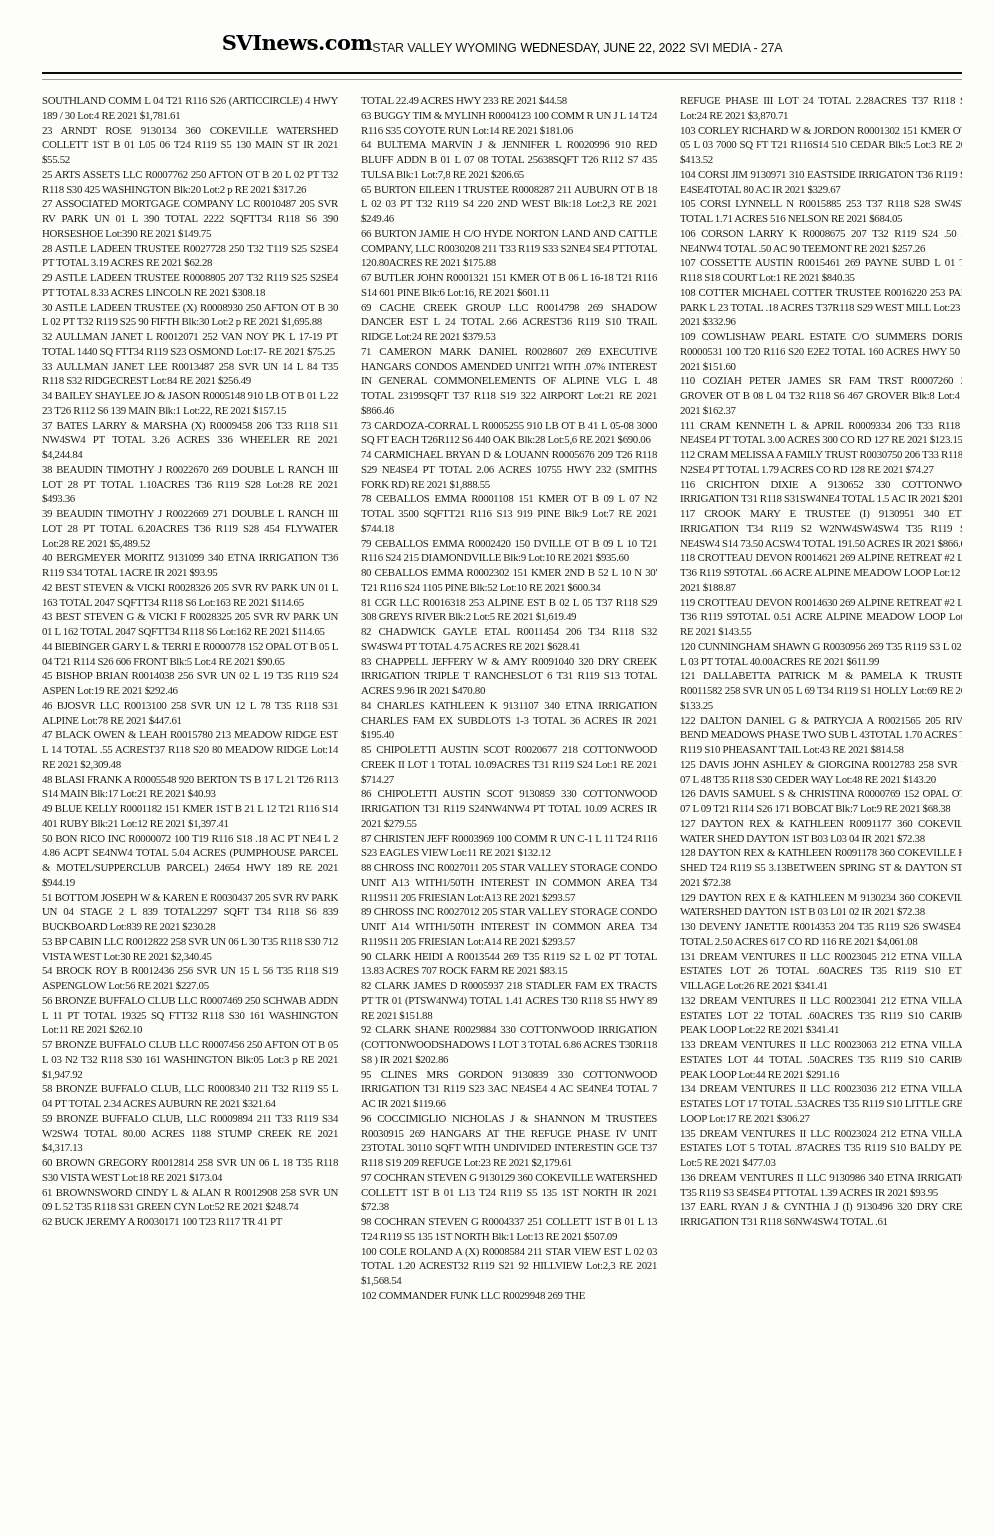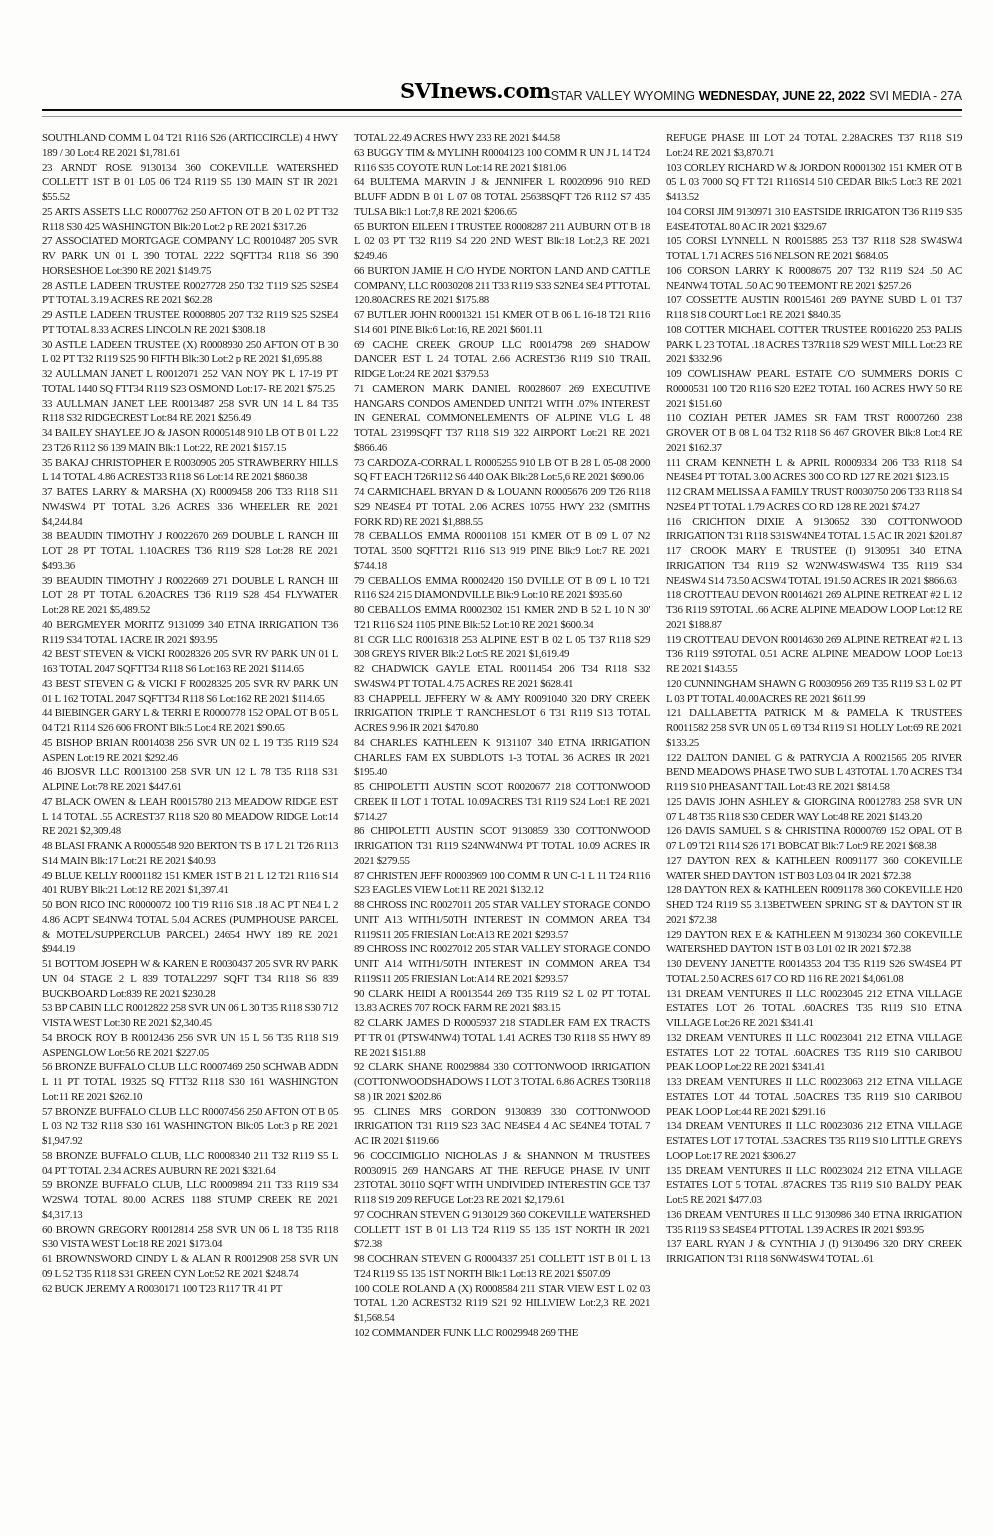--- a/index.html
+++ b/index.html
@@ -11,48 +11,47 @@
     color:#161616;
   }
   .page{
     box-sizing:border-box;
     width:994px;height:1536px;
     padding:30px 32px 0 42px;
   }
   
   .header-row{
     display:flex;
-    justify-content:flex-end;
+    justify-content:center;
     align-items:flex-end;
-    padding-bottom:6px;
-    margin-top:48px;
+    padding-bottom:17px;
   }
   .brand{
     font-family:"DejaVu Serif", serif;
     font-weight:bold;
     font-size:21px;
     letter-spacing:-0.5px;
     color:#000;
   }
   .masthead{
     font-family:"Liberation Sans", sans-serif;
     font-size:12.5px;
     letter-spacing:-0.2px;
     color:#222;
     white-space:nowrap;
   }
   .masthead .sep{display:inline-block;width:4px;}
-  .masthead .bold{font-weight:bold;color:#000;}
+  .masthead .bold{font-weight:normal;color:#000;}
   .rule{width:100%;}
   .rule-dark{border-top:2px solid #0a0a0a;}
   .rule-light{border-top:1px solid #9a9a9a;margin-top:5px;}
   
   main{
     display:flex;
-    gap:16px;
+    gap:23px;
     margin-top:13px;
     height:1438px;
     overflow:hidden;
   }
   .col{
     width:296px;
     flex:0 0 296px;
     overflow:hidden;
   }
   .entry{
@@ -86,21 +85,20 @@
         <p class="entry">SOUTHLAND COMM L 04 T21 R116 S26 (ARTICCIRCLE) 4 HWY 189 / 30 Lot:4 RE 2021 $1,781.61</p>
         <p class="entry">23 ARNDT ROSE 9130134 360 COKEVILLE WATERSHED COLLETT 1ST B 01 L05 06 T24 R119 S5 130 MAIN ST IR 2021 $55.52</p>
         <p class="entry">25 ARTS ASSETS LLC R0007762 250 AFTON OT B 20 L 02 PT T32 R118 S30 425 WASHINGTON Blk:20 Lot:2 p RE 2021 $317.26</p>
         <p class="entry">27 ASSOCIATED MORTGAGE COMPANY LC R0010487 205 SVR RV PARK UN 01 L 390 TOTAL 2222 SQFTT34 R118 S6 390 HORSESHOE Lot:390 RE 2021 $149.75</p>
         <p class="entry">28 ASTLE LADEEN TRUSTEE R0027728 250 T32 T119 S25 S2SE4 PT TOTAL 3.19 ACRES RE 2021 $62.28</p>
         <p class="entry">29 ASTLE LADEEN TRUSTEE R0008805 207 T32 R119 S25 S2SE4 PT TOTAL 8.33 ACRES LINCOLN RE 2021 $308.18</p>
         <p class="entry">30 ASTLE LADEEN TRUSTEE (X) R0008930 250 AFTON OT B 30 L 02 PT T32 R119 S25 90 FIFTH Blk:30 Lot:2 p RE 2021 $1,695.88</p>
         <p class="entry">32 AULLMAN JANET L R0012071 252 VAN NOY PK L 17-19 PT TOTAL 1440 SQ FTT34 R119 S23 OSMOND Lot:17- RE 2021 $75.25</p>
         <p class="entry">33 AULLMAN JANET LEE R0013487 258 SVR UN 14 L 84 T35 R118 S32 RIDGECREST Lot:84 RE 2021 $256.49</p>
         <p class="entry">34 BAILEY SHAYLEE JO &amp; JASON R0005148 910 LB OT B 01 L 22 23 T26 R112 S6 139 MAIN Blk:1 Lot:22, RE 2021 $157.15</p>
-        <p class="entry">35 BAKAJ CHRISTOPHER E R0030905 205 STRAWBERRY HILLS L 14 TOTAL 4.86 ACREST33 R118 S6 Lot:14 RE 2021 $860.38</p>
         <p class="entry">37 BATES LARRY &amp; MARSHA (X) R0009458 206 T33 R118 S11 NW4SW4 PT TOTAL 3.26 ACRES 336 WHEELER RE 2021 $4,244.84</p>
         <p class="entry">38 BEAUDIN TIMOTHY J R0022670 269 DOUBLE L RANCH III LOT 28 PT TOTAL 1.10ACRES T36 R119 S28 Lot:28 RE 2021 $493.36</p>
         <p class="entry">39 BEAUDIN TIMOTHY J R0022669 271 DOUBLE L RANCH III LOT 28 PT TOTAL 6.20ACRES T36 R119 S28 454 FLYWATER Lot:28 RE 2021 $5,489.52</p>
         <p class="entry">40 BERGMEYER MORITZ 9131099 340 ETNA IRRIGATION T36 R119 S34 TOTAL 1ACRE IR 2021 $93.95</p>
         <p class="entry">42 BEST STEVEN &amp; VICKI R0028326 205 SVR RV PARK UN 01 L 163 TOTAL 2047 SQFTT34 R118 S6 Lot:163 RE 2021 $114.65</p>
         <p class="entry">43 BEST STEVEN G &amp; VICKI F R0028325 205 SVR RV PARK UN 01 L 162 TOTAL 2047 SQFTT34 R118 S6 Lot:162 RE 2021 $114.65</p>
         <p class="entry">44 BIEBINGER GARY L &amp; TERRI E R0000778 152 OPAL OT B 05 L 04 T21 R114 S26 606 FRONT Blk:5 Lot:4 RE 2021 $90.65</p>
         <p class="entry">45 BISHOP BRIAN R0014038 256 SVR UN 02 L 19 T35 R119 S24 ASPEN Lot:19 RE 2021 $292.46</p>
         <p class="entry">46 BJOSVR LLC R0013100 258 SVR UN 12 L 78 T35 R118 S31 ALPINE Lot:78 RE 2021 $447.61</p>
         <p class="entry">47 BLACK OWEN &amp; LEAH R0015780 213 MEADOW RIDGE EST L 14 TOTAL .55 ACREST37 R118 S20 80 MEADOW RIDGE Lot:14 RE 2021 $2,309.48</p>
@@ -120,21 +118,21 @@
       </div>
     <div class="col">
         <p class="entry">TOTAL 22.49 ACRES HWY 233 RE 2021 $44.58</p>
         <p class="entry">63 BUGGY TIM &amp; MYLINH R0004123 100 COMM R UN J L 14 T24 R116 S35 COYOTE RUN Lot:14 RE 2021 $181.06</p>
         <p class="entry">64 BULTEMA MARVIN J &amp; JENNIFER L R0020996 910 RED BLUFF ADDN B 01 L 07 08 TOTAL 25638SQFT T26 R112 S7 435 TULSA Blk:1 Lot:7,8 RE 2021 $206.65</p>
         <p class="entry">65 BURTON EILEEN I TRUSTEE R0008287 211 AUBURN OT B 18 L 02 03 PT T32 R119 S4 220 2ND WEST Blk:18 Lot:2,3 RE 2021 $249.46</p>
         <p class="entry">66 BURTON JAMIE H C/O HYDE NORTON LAND AND CATTLE COMPANY, LLC R0030208 211 T33 R119 S33 S2NE4 SE4 PTTOTAL 120.80ACRES RE 2021 $175.88</p>
         <p class="entry">67 BUTLER JOHN R0001321 151 KMER OT B 06 L 16-18 T21 R116 S14 601 PINE Blk:6 Lot:16, RE 2021 $601.11</p>
         <p class="entry">69 CACHE CREEK GROUP LLC R0014798 269 SHADOW DANCER EST L 24 TOTAL 2.66 ACREST36 R119 S10 TRAIL RIDGE Lot:24 RE 2021 $379.53</p>
         <p class="entry">71 CAMERON MARK DANIEL R0028607 269 EXECUTIVE HANGARS CONDOS AMENDED UNIT21 WITH .07% INTEREST IN GENERAL COMMONELEMENTS OF ALPINE VLG L 48 TOTAL 23199SQFT T37 R118 S19 322 AIRPORT Lot:21 RE 2021 $866.46</p>
-        <p class="entry">73 CARDOZA-CORRAL L R0005255 910 LB OT B 28 L 05-08 2000 SQ FT EACH T26R112 S6 440 OAK Blk:28 Lot:5,6 RE 2021 $690.06</p>
+        <p class="entry">73 CARDOZA-CORRAL L R0005255 910 LB OT B 41 L 05-08 3000 SQ FT EACH T26R112 S6 440 OAK Blk:28 Lot:5,6 RE 2021 $690.06</p>
         <p class="entry">74 CARMICHAEL BRYAN D &amp; LOUANN R0005676 209 T26 R118 S29 NE4SE4 PT TOTAL 2.06 ACRES 10755 HWY 232 (SMITHS FORK RD) RE 2021 $1,888.55</p>
         <p class="entry">78 CEBALLOS EMMA R0001108 151 KMER OT B 09 L 07 N2 TOTAL 3500 SQFTT21 R116 S13 919 PINE Blk:9 Lot:7 RE 2021 $744.18</p>
         <p class="entry">79 CEBALLOS EMMA R0002420 150 DVILLE OT B 09 L 10 T21 R116 S24 215 DIAMONDVILLE Blk:9 Lot:10 RE 2021 $935.60</p>
         <p class="entry">80 CEBALLOS EMMA R0002302 151 KMER 2ND B 52 L 10 N 30' T21 R116 S24 1105 PINE Blk:52 Lot:10 RE 2021 $600.34</p>
         <p class="entry">81 CGR LLC R0016318 253 ALPINE EST B 02 L 05 T37 R118 S29 308 GREYS RIVER Blk:2 Lot:5 RE 2021 $1,619.49</p>
         <p class="entry">82 CHADWICK GAYLE ETAL R0011454 206 T34 R118 S32 SW4SW4 PT TOTAL 4.75 ACRES RE 2021 $628.41</p>
         <p class="entry">83 CHAPPELL JEFFERY W &amp; AMY R0091040 320 DRY CREEK IRRIGATION TRIPLE T RANCHESLOT 6 T31 R119 S13 TOTAL ACRES 9.96 IR 2021 $470.80</p>
         <p class="entry">84 CHARLES KATHLEEN K 9131107 340 ETNA IRRIGATION CHARLES FAM EX SUBDLOTS 1-3 TOTAL 36 ACRES IR 2021 $195.40</p>
         <p class="entry">85 CHIPOLETTI AUSTIN SCOT R0020677 218 COTTONWOOD CREEK II LOT 1 TOTAL 10.09ACRES T31 R119 S24 Lot:1 RE 2021 $714.27</p>
         <p class="entry">86 CHIPOLETTI AUSTIN SCOT 9130859 330 COTTONWOOD IRRIGATION T31 R119 S24NW4NW4 PT TOTAL 10.09 ACRES IR 2021 $279.55</p>

